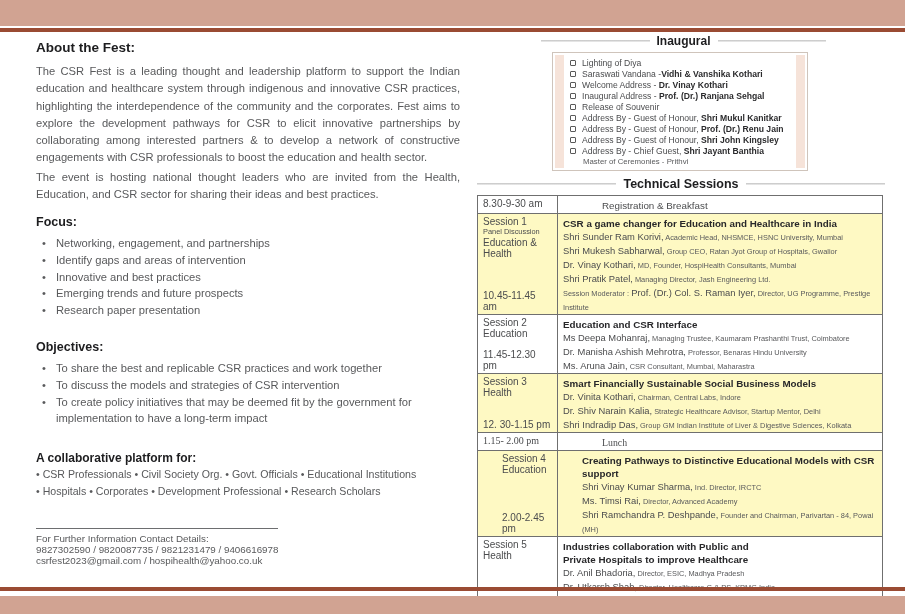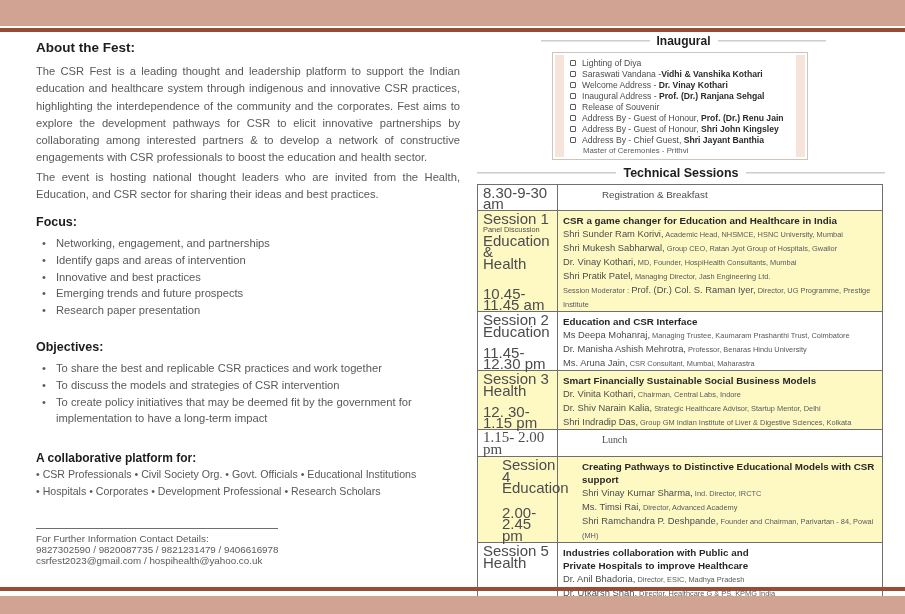--- a/index.html
+++ b/index.html
@@ -58,21 +58,21 @@
   tr:nth-child(3)  td { height:57px; }
   tr:nth-child(4)  td { height:46px; }
   tr:nth-child(5)  td { height:18px;font-family:Liberation Serif, serif; }
   tr:nth-child(6)  td { height:48px;padding-left:24px; }
   tr:nth-child(7)  td { height:71px; }
   tr:nth-child(8)  td { height:37px; }
   tr:nth-child(9)  td { height:18px; }
   tr:nth-child(10) td { height:16px; }
   .left-inner { display:flex; flex-direction:column; height:100%; }
   .spacer { flex:1; }
-  .ln  { font-size:15px; line-height:11.4px; color:#4b4c4e; }
+  .ln  { font-size:10px; line-height:11.4px; color:#4b4c4e; }
   .k-s { font-size:7.4px; line-height:10px; }
   .rl  { line-height:11px; }
   .seg-b { font-weight:bold; font-size:9.8px; color:#28282a; }
   .seg-n { font-size:9.4px; color:#4b4c4e; }
   .seg-r { font-size:7.4px; color:#58595b; }
   .seg-p { font-size:9.8px; color:#4b4c4e;padding-left:39px; }
 </style>
 </head>
 <body>
 
@@ -163,20 +163,24 @@
         <div class="iitem">
           <span class="chk"></span>
           <span><span>Inaugural Address - </span><b>Prof. (Dr.) Ranjana Sehgal</b></span>
         </div>
         <div class="iitem">
           <span class="chk"></span>
           <span><span>Release of Souvenir</span></span>
         </div>
         <div class="iitem">
           <span class="chk"></span>
+          <span><span>Address By - Guest of Honour, </span><b>Shri Mukul Kanitkar</b></span>
+        </div>
+        <div class="iitem">
+          <span class="chk"></span>
           <span><span>Address By - Guest of Honour, </span><b>Prof. (Dr.) Renu Jain</b></span>
         </div>
         <div class="iitem">
           <span class="chk"></span>
           <span><span>Address By - Guest of Honour, </span><b>Shri John Kingsley</b></span>
         </div>
         <div class="iitem">
           <span class="chk"></span>
           <span><span>Address By - Chief Guest, </span><b>Shri Jayant Banthia</b></span>
         </div>

